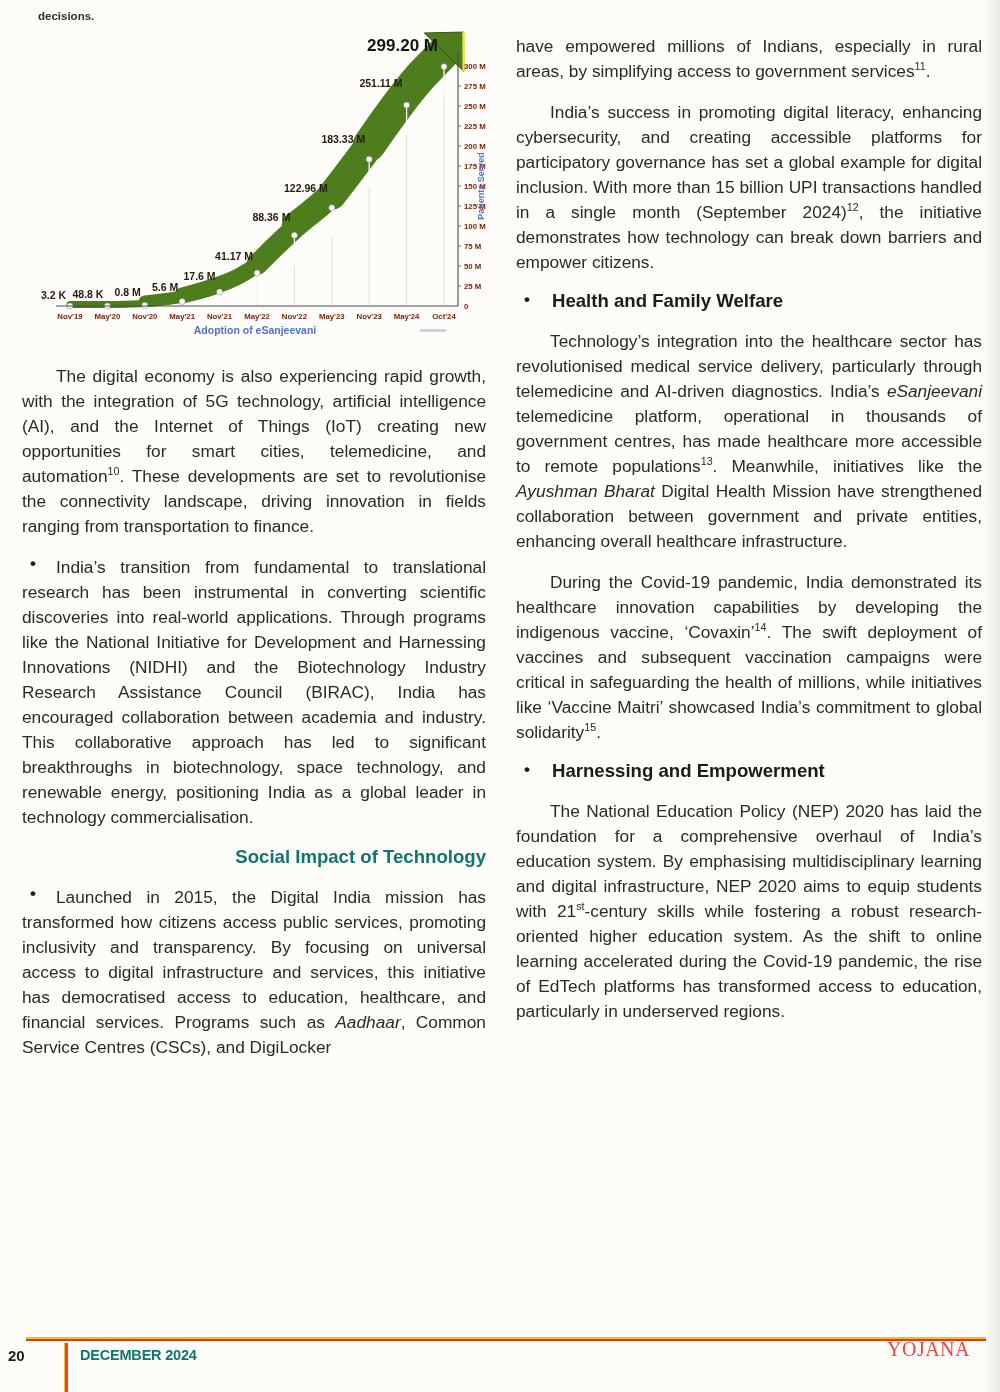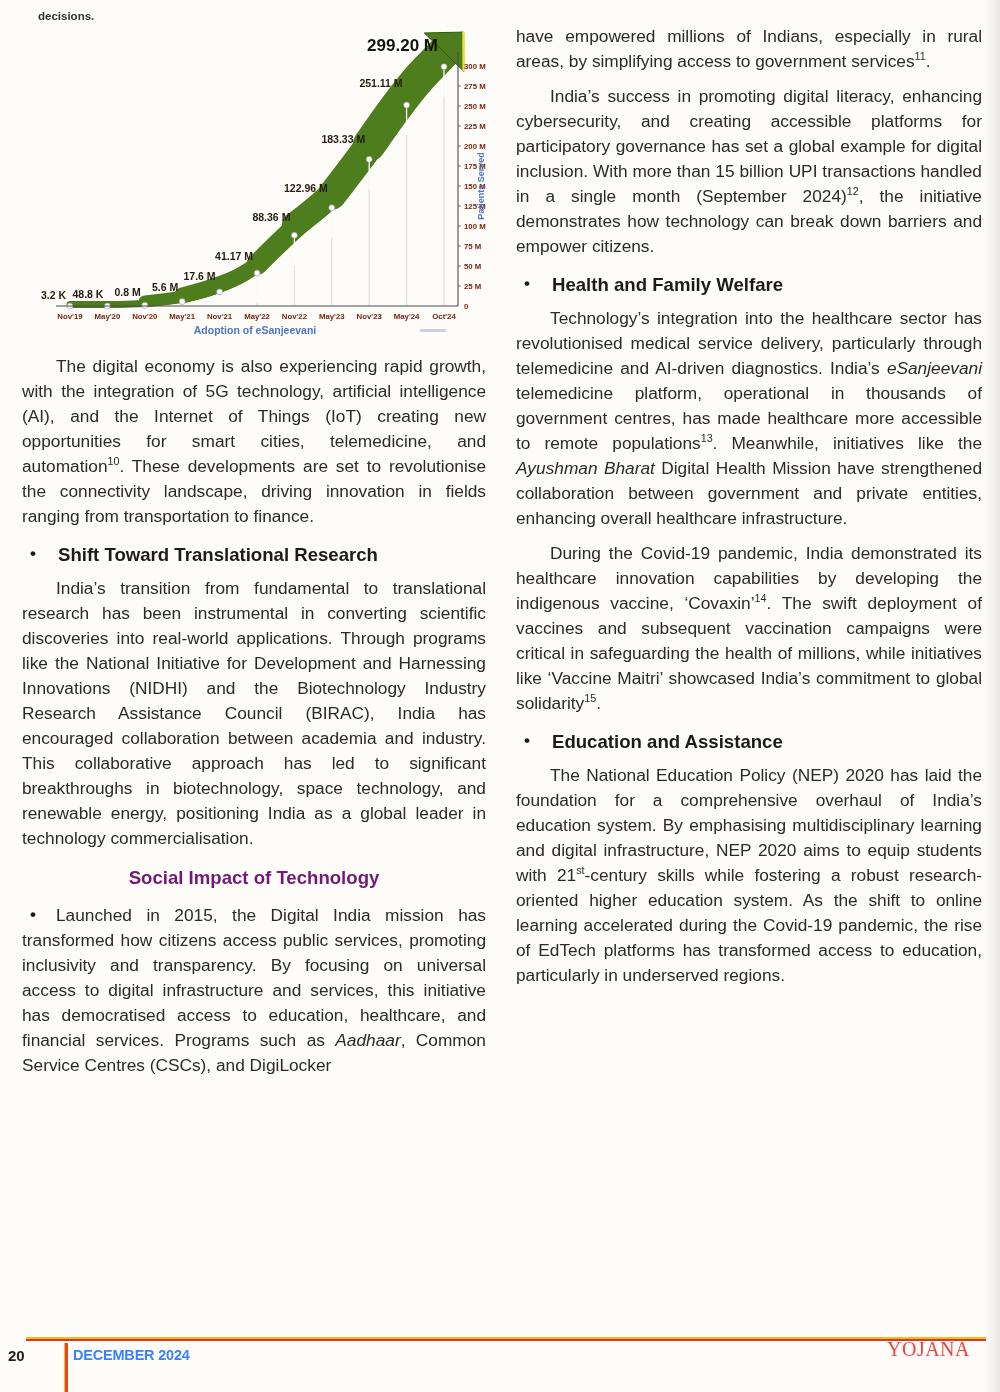--- a/index.html
+++ b/index.html
@@ -11,37 +11,37 @@
   .edge-right{position:absolute;top:0;right:0;width:16px;height:1392px;
     background:linear-gradient(to right, rgba(0,0,0,0), rgba(60,55,50,0.10));}
   .stray{position:absolute;left:38px;top:10px;font-size:11.5px;font-weight:600;color:#33302b;}
   
   .chart-wrap{position:absolute;left:20px;top:26px;width:474px;height:316px;}
   .chart-wrap svg{width:100%;height:100%;display:block;}
   
   .col{position:absolute;width:464px;font-size:17.3px;line-height:25px;text-align:justify;}
   .col-left{left:22px;top:348px;}
   .col-right{left:516px;top:18px;width:466px;}
-  p.body-text{margin:6px 0 10px 0;}
+  p.body-text{margin:16px 0 10px 0;}
   p.indent{text-indent:34px;}
   sup{font-size:62%;line-height:0;vertical-align:super;}
   em{font-style:italic;}
   .bullet-heading{position:relative;margin:13px 0 9px 0;padding-left:36px;
     font-weight:bold;font-size:18.6px;color:#1b1b1a;text-align:left;}
   .bullet-heading .bullet{position:absolute;left:8px;top:-1px;font-size:17px;}
-  .color-heading{margin:14px 0 6px 0;font-weight:bold;font-size:18.6px;color:#701a75;text-align:center;}
+  .color-heading{margin:14px 0 6px 0;font-weight:bold;font-size:18.6px;color:#0f766e;text-align:right;}
   
   .footer-rule{position:absolute;left:26px;top:1337px;width:960px;height:4px;}
   .footer-rule .y{height:1.8px;background:#f2c01d;}
   .footer-rule .r{height:1.8px;background:#e0342b;}
   .footer-vline{position:absolute;left:64px;top:1343px;width:3px;height:49px;
     background:#e8432c;border-left:1px solid #f2c01d;}
   .footer-page{position:absolute;left:8px;top:1347px;font-size:15px;font-weight:bold;color:#1d1d1c;}
-  .footer-issue{position:absolute;left:73px;top:1347px;font-size:14.5px;font-weight:bold;
-    letter-spacing:-0.2px;color:#3b82f6;}
+  .footer-issue{position:absolute;left:80px;top:1347px;font-size:14.5px;font-weight:bold;
+    letter-spacing:-0.2px;color:#0f766e;}
   .footer-mag{position:absolute;right:30px;top:1338px;font-family:"Liberation Serif", serif;
     font-size:20px;font-weight:500;letter-spacing:0.5px;color:#ef4444;}
 </style>
 </head>
 <body>
 
 <div class="page">
 
   <div class="stray">decisions.</div>
 
@@ -137,42 +137,41 @@
         <text x="464" y="160" text-anchor="middle" font-size="9" font-weight="bold" fill="#4f74c9" font-family="Liberation Sans, sans-serif" transform="rotate(-90 464 160)">Patients Served</text>
         <text x="235" y="308" text-anchor="middle" font-size="10.5" font-weight="bold" fill="#4f74c9" font-family="Liberation Sans, sans-serif">Adoption of eSanjeevani</text>
         <rect x="400" y="303" width="26" height="3" rx="1" fill="#b9c4de" opacity="0.8"></rect>
       </svg>
   </div>
 
   <div class="col col-left">
     <p class="body-text indent">The digital economy is also experiencing rapid growth, with the integration of 5G technology, artificial intelligence (AI), and the Internet of Things (IoT) creating new opportunities for smart cities, telemedicine, and automation<sup>10</sup>. These developments are set to revolutionise the connectivity landscape, driving innovation in fields ranging from transportation to finance.</p>
     <div class="bullet-heading">
       <span class="bullet">•</span>
-      <span>Shift Toward Translational Research</span>
     </div>
     <p class="body-text indent">India’s transition from fundamental to translational research has been instrumental in converting scientific discoveries into real-world applications. Through programs like the National Initiative for Development and Harnessing Innovations (NIDHI) and the Biotechnology Industry Research Assistance Council (BIRAC), India has encouraged collaboration between academia and industry. This collaborative approach has led to significant breakthroughs in biotechnology, space technology, and renewable energy, positioning India as a global leader in technology commercialisation.</p>
     <div class="color-heading">Social Impact of Technology</div>
     <div class="bullet-heading">
       <span class="bullet">•</span>
     </div>
     <p class="body-text indent">Launched in 2015, the Digital India mission has transformed how citizens access public services, promoting inclusivity and transparency. By focusing on universal access to digital infrastructure and services, this initiative has democratised access to education, healthcare, and financial services. Programs such as <em>Aadhaar</em>, Common Service Centres (CSCs), and DigiLocker</p>
   </div>
 
   <div class="col col-right">
     <p class="body-text">have empowered millions of Indians, especially in rural areas, by simplifying access to government services<sup>11</sup>.</p>
     <p class="body-text indent">India’s success in promoting digital literacy, enhancing cybersecurity, and creating accessible platforms for participatory governance has set a global example for digital inclusion. With more than 15 billion UPI transactions handled in a single month (September 2024)<sup>12</sup>, the initiative demonstrates how technology can break down barriers and empower citizens.</p>
     <div class="bullet-heading">
       <span class="bullet">•</span>
       <span>Health and Family Welfare</span>
     </div>
     <p class="body-text indent">Technology’s integration into the healthcare sector has revolutionised medical service delivery, particularly through telemedicine and AI-driven diagnostics. India’s <em>eSanjeevani</em> telemedicine platform, operational in thousands of government centres, has made healthcare more accessible to remote populations<sup>13</sup>. Meanwhile, initiatives like the <em>Ayushman Bharat</em> Digital Health Mission have strengthened collaboration between government and private entities, enhancing overall healthcare infrastructure.</p>
     <p class="body-text indent">During the Covid-19 pandemic, India demonstrated its healthcare innovation capabilities by developing the indigenous vaccine, ‘Covaxin’<sup>14</sup>. The swift deployment of vaccines and subsequent vaccination campaigns were critical in safeguarding the health of millions, while initiatives like ‘Vaccine Maitri’ showcased India’s commitment to global solidarity<sup>15</sup>.</p>
     <div class="bullet-heading">
       <span class="bullet">•</span>
-      <span>Education and Assistance</span>
+      <span>Harnessing and Empowerment</span>
     </div>
     <p class="body-text indent">The National Education Policy (NEP) 2020 has laid the foundation for a comprehensive overhaul of India’s education system. By emphasising multidisciplinary learning and digital infrastructure, NEP 2020 aims to equip students with 21<sup>st</sup>-century skills while fostering a robust research-oriented higher education system. As the shift to online learning accelerated during the Covid-19 pandemic, the rise of EdTech platforms has transformed access to education, particularly in underserved regions.</p>
   </div>
 
   <div class="footer-rule">
     <div class="y"></div>
     <div class="r"></div>
   </div>
   <div class="footer-vline"></div>
   <div class="footer-page">20</div>

